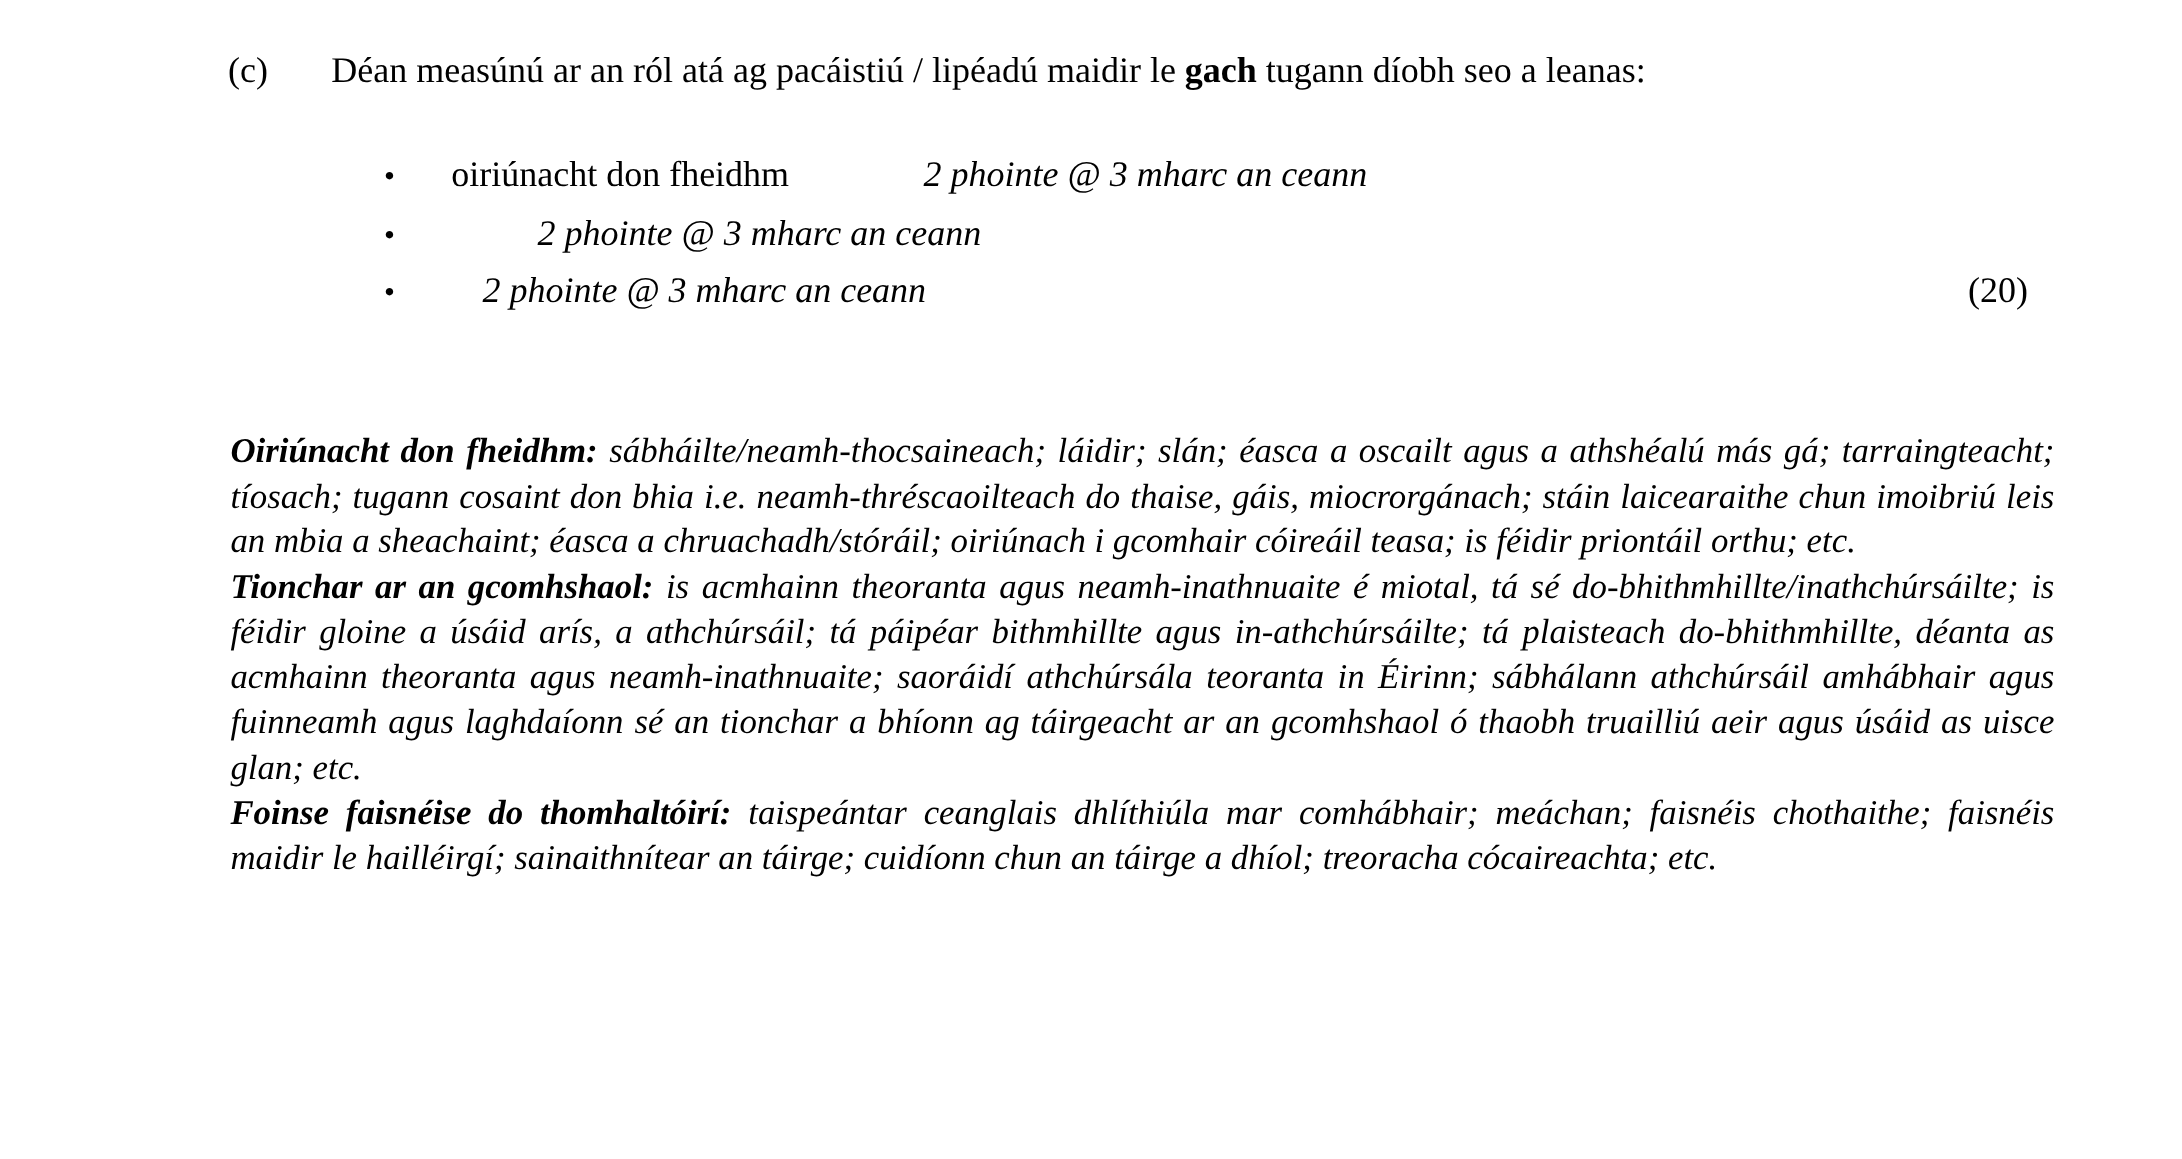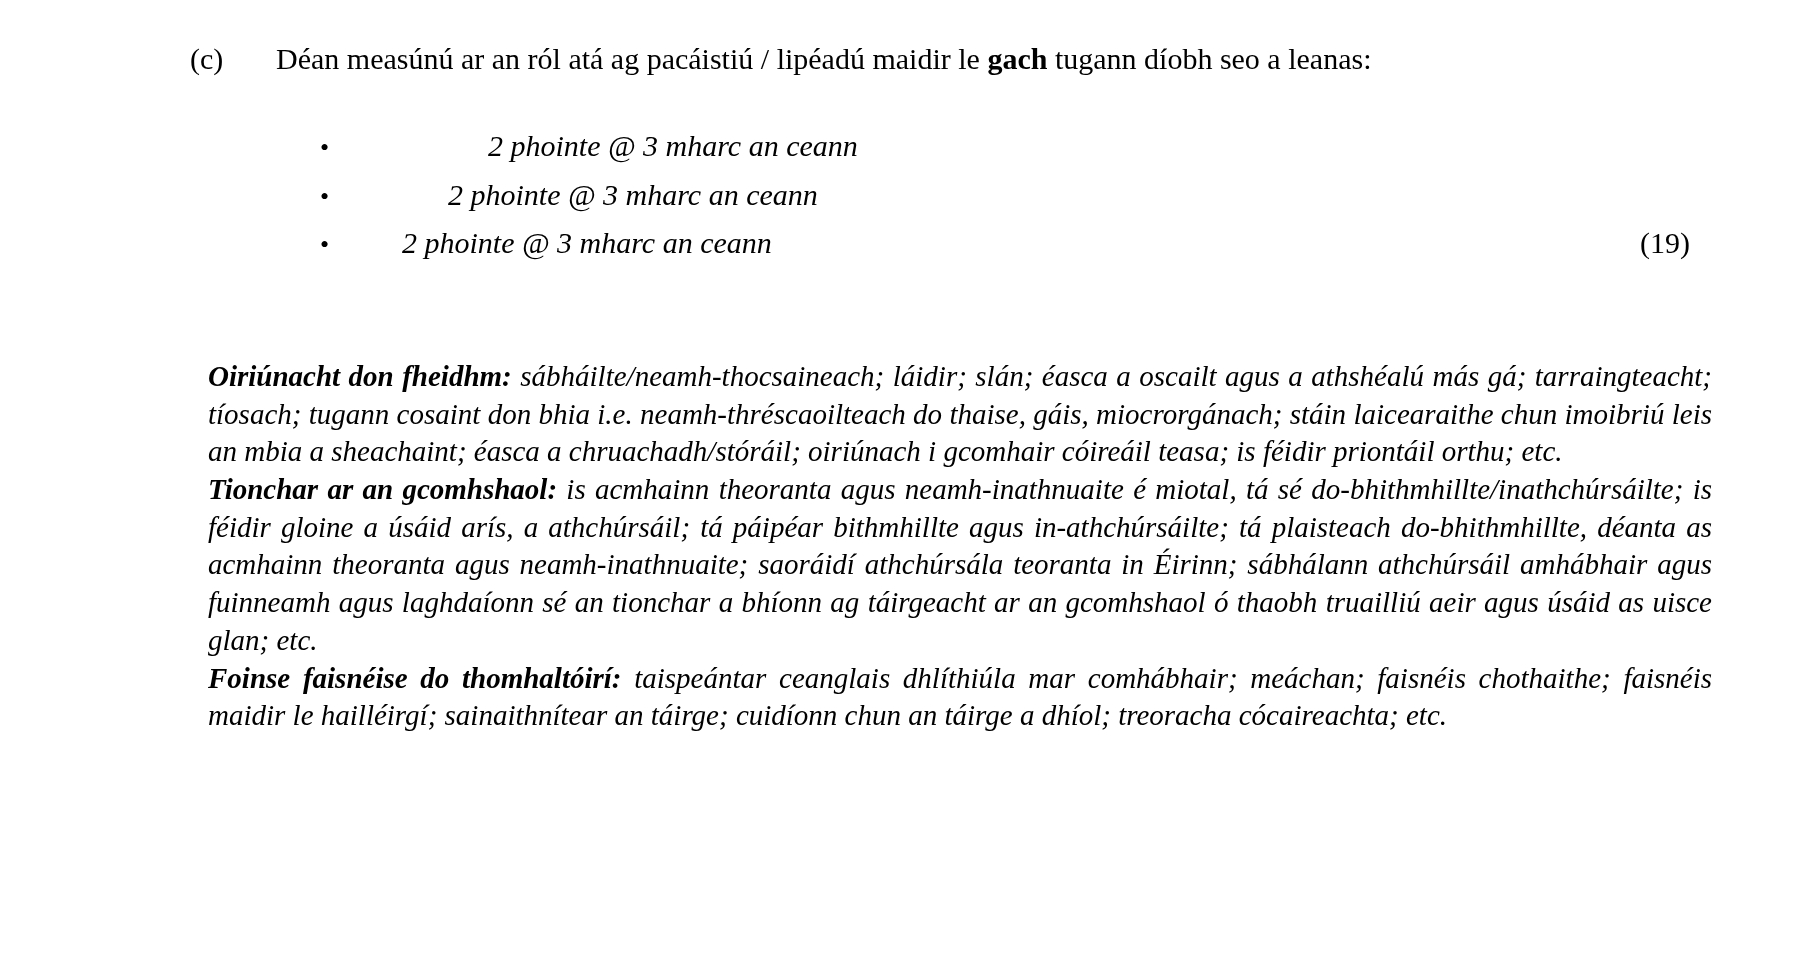--- a/index.html
+++ b/index.html
@@ -85,52 +85,53 @@
     top: 358px;
     left: 192px;
     width: 1520px;
     font-size: 29px;
     line-height: 1.3;
     font-style: italic;
     text-align: justify;
     text-justify: inter-word;
   }
   .answer p {
-    margin: 0 0 0 16px;
+    margin: 0 0 0 0;
   }
   .answer .lead {
     font-weight: bold;
     font-style: italic;
   }
 </style>
 </head>
 <body>
 
 <div class="page">
 
   <div class="question-row">
     <span class="question-label">(c)</span>
     <span class="question-text"><span>Déan measúnú ar an ról atá ag pacáistiú / lipéadú maidir le </span><span class="bold">gach</span><span> tugann díobh seo a leanas:</span></span>
   </div>
 
   <div class="bullets">
     <div class="bullet-row r1">
       <span class="bullet-dot">•</span>
+      <span class="bullet-text">oiriúnacht don fheidhm</span>
       <span class="bullet-marks">2 phointe @ 3 mharc an ceann</span>
       <span class="bullet-total"></span>
     </div>
     <div class="bullet-row r2">
       <span class="bullet-dot">•</span>
       <span class="bullet-marks">2 phointe @ 3 mharc an ceann</span>
       <span class="bullet-total"></span>
     </div>
     <div class="bullet-row r3">
       <span class="bullet-dot">•</span>
       <span class="bullet-marks">2 phointe @ 3 mharc an ceann</span>
-      <span class="bullet-total">(19)</span>
+      <span class="bullet-total">(20)</span>
     </div>
   </div>
 
   <div class="answer">
     <p><span class="lead">Oiriúnacht don fheidhm:</span><span> sábháilte/neamh-thocsaineach; láidir; slán; éasca a oscailt agus a athshéalú más gá; tarraingteacht; tíosach; tugann cosaint don bhia i.e. neamh-thréscaoilteach do thaise, gáis, miocrorgánach; stáin laicearaithe chun imoibriú leis an mbia a sheachaint; éasca a chruachadh/stóráil; oiriúnach i gcomhair cóireáil teasa; is féidir priontáil orthu; etc.</span></p>
     <p><span class="lead">Tionchar ar an gcomhshaol:</span><span> is acmhainn theoranta agus neamh-inathnuaite é miotal, tá sé do-bhithmhillte/inathchúrsáilte; is féidir gloine a úsáid arís, a athchúrsáil; tá páipéar bithmhillte agus in-athchúrsáilte; tá plaisteach do-bhithmhillte, déanta as acmhainn theoranta agus neamh-inathnuaite; saoráidí athchúrsála teoranta in Éirinn; sábhálann athchúrsáil amhábhair agus fuinneamh agus laghdaíonn sé an tionchar a bhíonn ag táirgeacht ar an gcomhshaol ó thaobh truailliú aeir agus úsáid as uisce glan; etc.</span></p>
     <p><span class="lead">Foinse faisnéise do thomhaltóirí:</span><span> taispeántar ceanglais dhlíthiúla mar comhábhair; meáchan; faisnéis chothaithe; faisnéis maidir le hailléirgí; sainaithnítear an táirge; cuidíonn chun an táirge a dhíol; treoracha cócaireachta; etc.</span></p>
   </div>
 
 </div>

